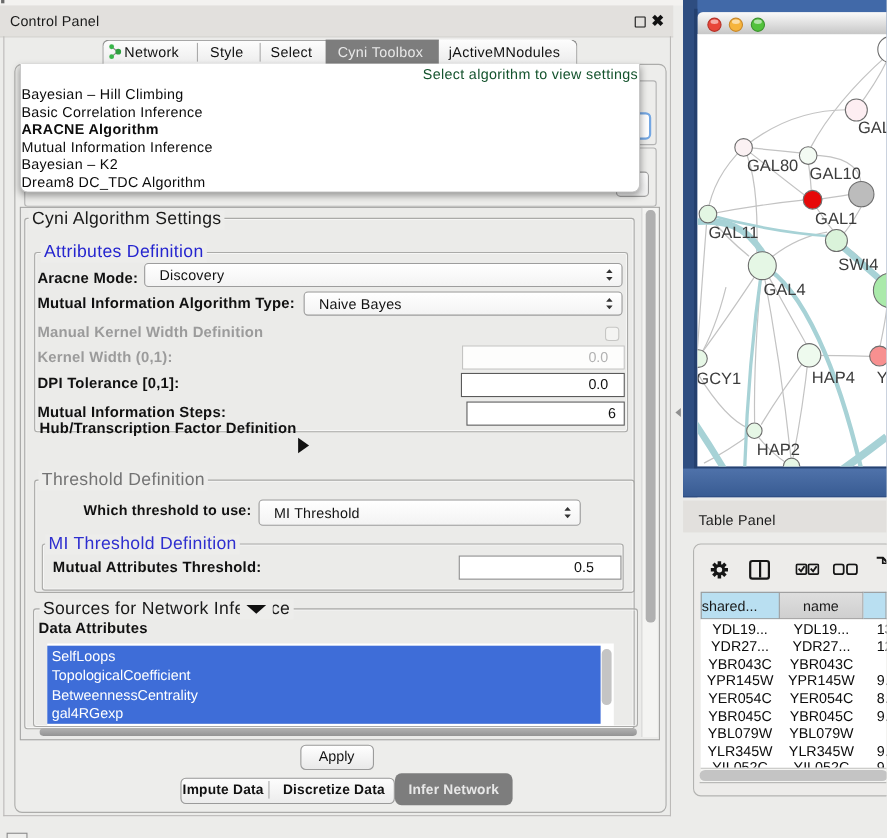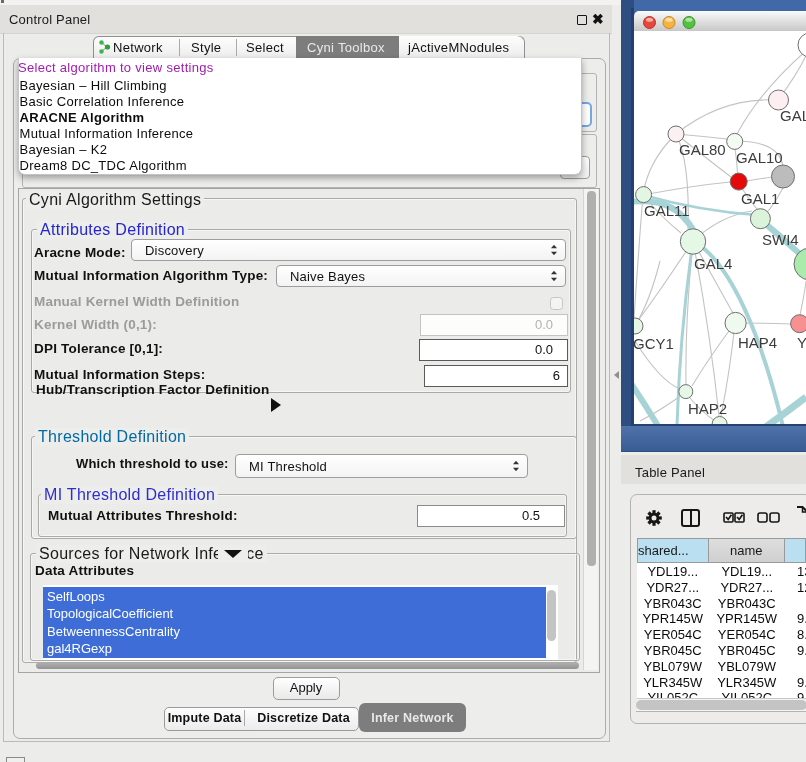--- a/index.html
+++ b/index.html
@@ -86,21 +86,21 @@
 <div class="fld" style="left:420px;top:313.5px;width:132px;height:20px;padding-right:14px;border-color:#c4c4c2;color:#b2b2b2;background:#fdfdfc">0.0</div>
 <div class="lbl" style="position:absolute;left:34px;top:341px">DPI Tolerance [0,1]:</div>
 <div class="fld" style="left:419px;top:339px;width:133px;height:20px;padding-right:14px;border-color:#5a5a5a">0.0</div>
 <div class="lbl" style="position:absolute;left:34px;top:366.5px">Mutual Information Steps:</div>
 <div class="fld" style="left:424px;top:364.5px;width:135px;height:20px;padding-right:7px;border-color:#5a5a5a">6</div>
 
 <div class="lbl" style="position:absolute;left:36px;top:382px">Hub/Transcription Factor Definition</div>
 <div class="abs" style="left:271px;top:398px;width:0;height:0;border-left:10px solid #111;border-top:7px solid transparent;border-bottom:7px solid transparent"></div>
 
 <div class="grp" style="left:31px;top:436px;width:544px;height:101px"></div>
-<div class="gtitle" style="left:35px;top:428px;color:#0369a1">Threshold Definition</div>
+<div class="gtitle" style="left:35px;top:428px;color:#737373">Threshold Definition</div>
 <div class="lbl" style="position:absolute;left:76px;top:456px;font-size:13px">Which threshold to use:</div>
 <div class="combo" style="left:235px;top:454px;width:291px;height:22px">
     <span class="tx">MI Threshold</span>
  <svg class="ar" viewBox="0 0 7 12">
       <path d="M3.5 0L7 4H0z" fill="#333"></path>
       <path d="M3.5 12L0 8h7z" fill="#333"></path>
     </svg>
   </div>
 
 <div class="grp" style="left:38px;top:493.5px;width:527px;height:41px"></div>
@@ -117,26 +117,26 @@
 <div class="abs" style="left:43px;top:584.5px;width:515px;height:75px;background:#fff"></div>
 <div class="abs" style="left:43px;top:586.5px;width:503px;height:71px;background:#3e6dd8"></div>
 <div class="abs" style="left:47px;top:588px;font-size:13px;color:#fff;line-height:17.4px">SelfLoops<br>TopologicalCoefficient<br>BetweennessCentrality<br>gal4RGexp</div>
 <div class="abs" style="left:546.5px;top:590px;width:9px;height:51px;background:#c4c4c4;border-radius:4.5px"></div>
 
 <div class="abs" style="left:272.5px;top:676.5px;width:65px;height:21px;background:linear-gradient(#ffffff,#e9e9e9);border:1px solid #9c9c9c;border-radius:5px;text-align:center;line-height:20px;font-size:13px;color:#111">Apply</div>
 
 <div class="abs" style="left:163.5px;top:707px;width:193px;height:21.5px;background:linear-gradient(#fdfdfd,#ececec);border:1px solid #9a9a9a;border-radius:5px"></div>
 <div class="abs" style="left:243.5px;top:710px;width:1px;height:16px;background:#aaa"></div>
 <div class="abs" style="left:359px;top:703px;width:107px;height:28.5px;background:#7d7d7d;border-radius:6px"></div>
-<div class="lbl" style="position:absolute;left:166px;top:710.5px;width:77px;text-align:center;font-size:12.5px">Impute Data</div>
+<div class="lbl" style="position:absolute;left:166px;top:710.5px;width:94px;text-align:left;font-size:12.5px">Impute Data</div>
 <div class="lbl" style="position:absolute;left:252px;top:710.5px;width:103px;text-align:center;font-size:12.5px">Discretize Data</div>
 <div class="lbl" style="position:absolute;left:359px;top:710.5px;width:107px;text-align:center;color:#e8e8e8;font-size:12.5px">Infer Network</div>
 
 <div class="abs" style="left:18px;top:58px;width:562px;height:116px;background:#fff;border:1px solid #c4c4c4;border-top:none;border-radius:0 0 7px 7px;box-shadow:0 3px 7px rgba(0,0,0,.35)"></div>
-<div class="abs" style="left:18px;top:60px;width:562px;text-align:left;font-size:13px;color:#a21caf;letter-spacing:.3px">Select algorithm to view settings</div>
+<div class="abs" style="left:18px;top:60px;width:562px;text-align:right;font-size:13px;color:#14532d;letter-spacing:.3px">Select algorithm to view settings</div>
 <div class="abs" style="left:19.5px;top:78px;font-size:13px;color:#0c0c0c;line-height:16px;letter-spacing:.3px">Bayesian – Hill Climbing<br>Basic Correlation Inference<br><b>ARACNE Algorithm</b><br>Mutual Information Inference<br>Bayesian – K2<br>Dream8 DC_TDC Algorithm</div>
 
 <div class="abs" style="left:613.5px;top:370.5px;width:0;height:0;border-right:5.5px solid #8f8f8f;border-top:4.5px solid transparent;border-bottom:4.5px solid transparent"></div>
 
 <div class="abs" style="left:6px;top:757px;width:17px;height:10px;border:1.5px solid #8a8a8a;background:#efefed"></div>
 
 <div class="abs" style="left:620.5px;top:0;width:185.5px;height:452px;background:#3c5f99"></div>
 <div class="abs" style="left:620.5px;top:0;width:185.5px;height:11px;background:#4169a8"></div>
 <div class="abs" style="left:620.5px;top:0;width:13.5px;height:452px;background:#2e4d80"></div>
 <div class="abs" style="left:631px;top:8px;width:3px;height:419px;background:#24406e"></div>

